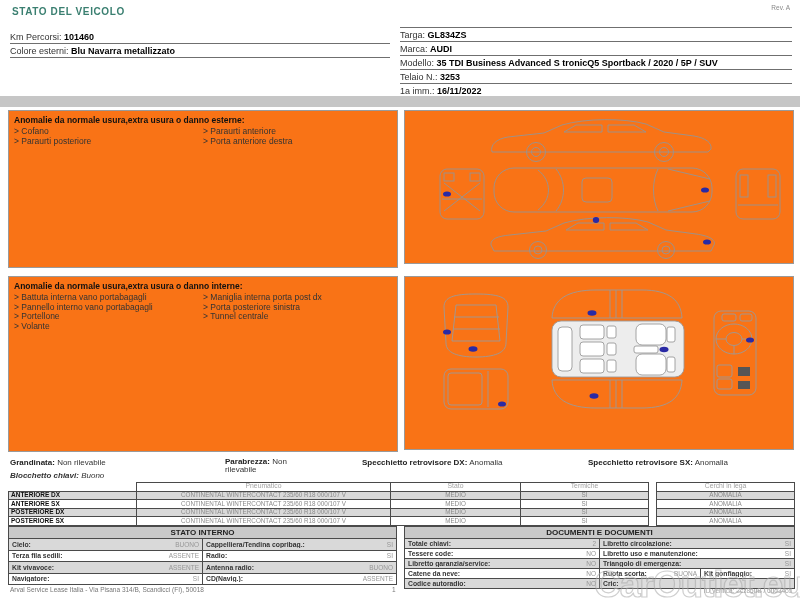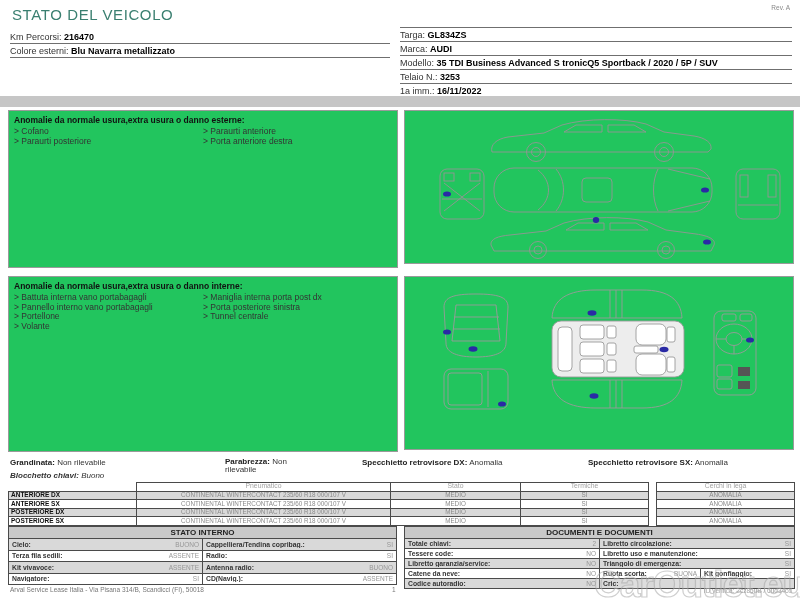--- a/index.html
+++ b/index.html
@@ -1,31 +1,31 @@
 <!DOCTYPE html>
 <html><head>
 <meta charset="utf-8">
 <style>
   html,body{margin:0;padding:0;}
   body{width:800px;height:600px;background:#fff;font-family:"Liberation Sans",sans-serif;color:#222;position:relative;overflow:hidden;}
   .page{position:absolute;inset:0;}
 
   
-  .title{position:absolute;top:6px;left:12px;font-size:15px;font-weight:normal;color:#3a7f70;letter-spacing:.6px;text-align:right;}
+  .title{position:absolute;top:6px;left:12px;font-size:10px;font-weight:bold;color:#3a7f70;letter-spacing:.6px;text-align:right;}
   .rev{position:absolute;top:4px;right:10px;font-size:6.5px;color:#888;}
   .hfields{position:absolute;font-size:9px;}
   .hf-left{top:30px;left:10px;width:380px;}
   .hf-right{top:27px;left:400px;width:392px;border-top:1px solid #6f6f6f;}
   .hrow{border-bottom:1px solid #6f6f6f;padding:2px 0 1px 0;line-height:1.12;color:#333;}
   .hrow b{color:#000;}
   .hrow.modello{padding-right:42px;}
   .divider{position:absolute;top:96px;left:0;width:800px;height:11px;background:#c6c6c6;}
 
   
-  .box{position:absolute;border:1px solid #9a9a9a;background:#22c55e;}
+  .box{position:absolute;border:1px solid #9a9a9a;background:#f97316;}
   #ext-text{top:110px;left:8px;width:388px;height:156px;}
   #ext-diag{top:110px;left:404px;width:388px;height:152px;}
   #int-text{top:276px;left:8px;width:388px;height:174px;}
   #int-diag{top:276px;left:404px;width:388px;height:172px;}
   .box-title{font-weight:bold;font-size:8.5px;padding:4px 5px 2px 5px;color:#111;}
   .anom-cols{display:flex;padding:0 5px;font-size:8.5px;color:#333;justify-content:space-between;}
   .anom-col{width:50%;}
   .anom-col div{line-height:1.12;max-width:170px;}
 
   
@@ -76,21 +76,21 @@
 </style>
 </head>
 <body>
 
 <div class="page">
 
   <div class="title">STATO DEL VEICOLO</div>
   <div class="rev">Rev. A</div>
 
   <div class="hfields hf-left">
-    <div class="hrow"><span>Km Percorsi:</span> <b>216470</b></div>
+    <div class="hrow"><span>Km Percorsi:</span> <b>101460</b></div>
     <div class="hrow"><span>Colore esterni:</span> <b>Blu Navarra metallizzato</b></div>
   </div>
 
   <div class="hfields hf-right">
     <div class="hrow"><span>Targa:</span> <b>GL834ZS</b></div>
     <div class="hrow"><span>Marca:</span> <b>AUDI</b></div>
     <div class="hrow modello"><span>Modello:</span> <b>35 TDI Business Advanced S tronicQ5 Sportback / 2020 / 5P / SUV</b></div>
     <div class="hrow"><span>Telaio N.:</span> <b>3253</b></div>
     <div class="hrow"><span>1a imm.:</span> <b>16/11/2022</b></div>
   </div>

